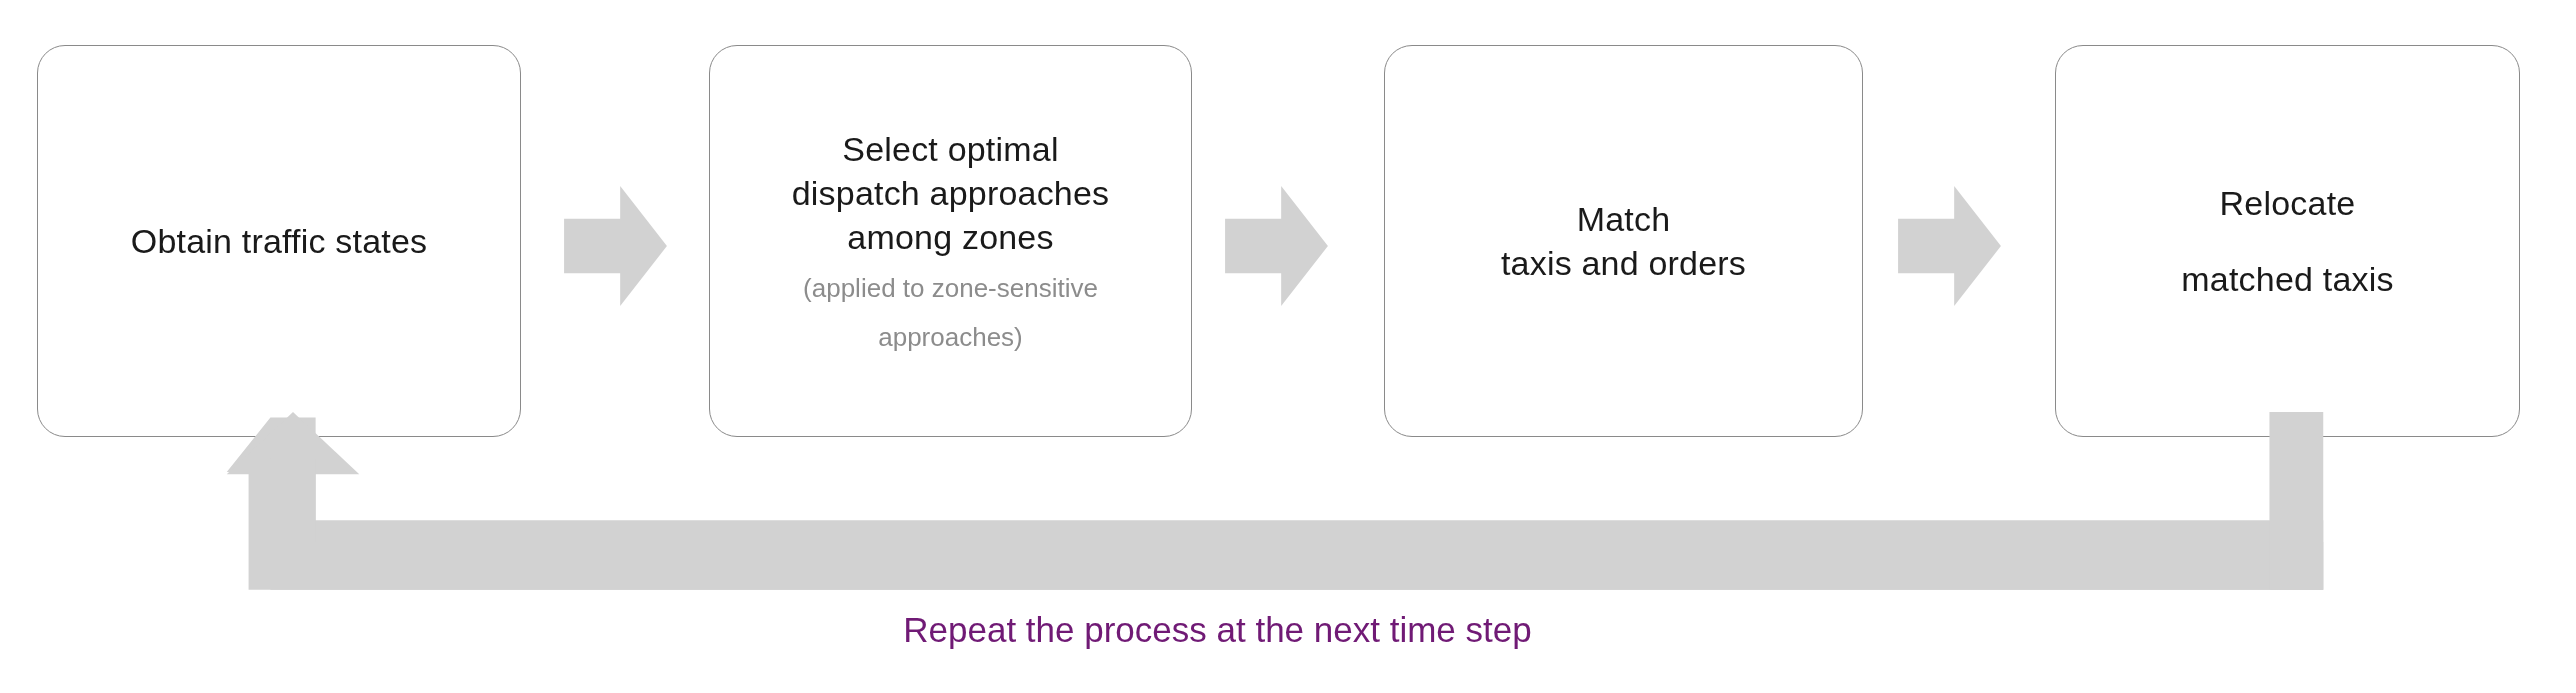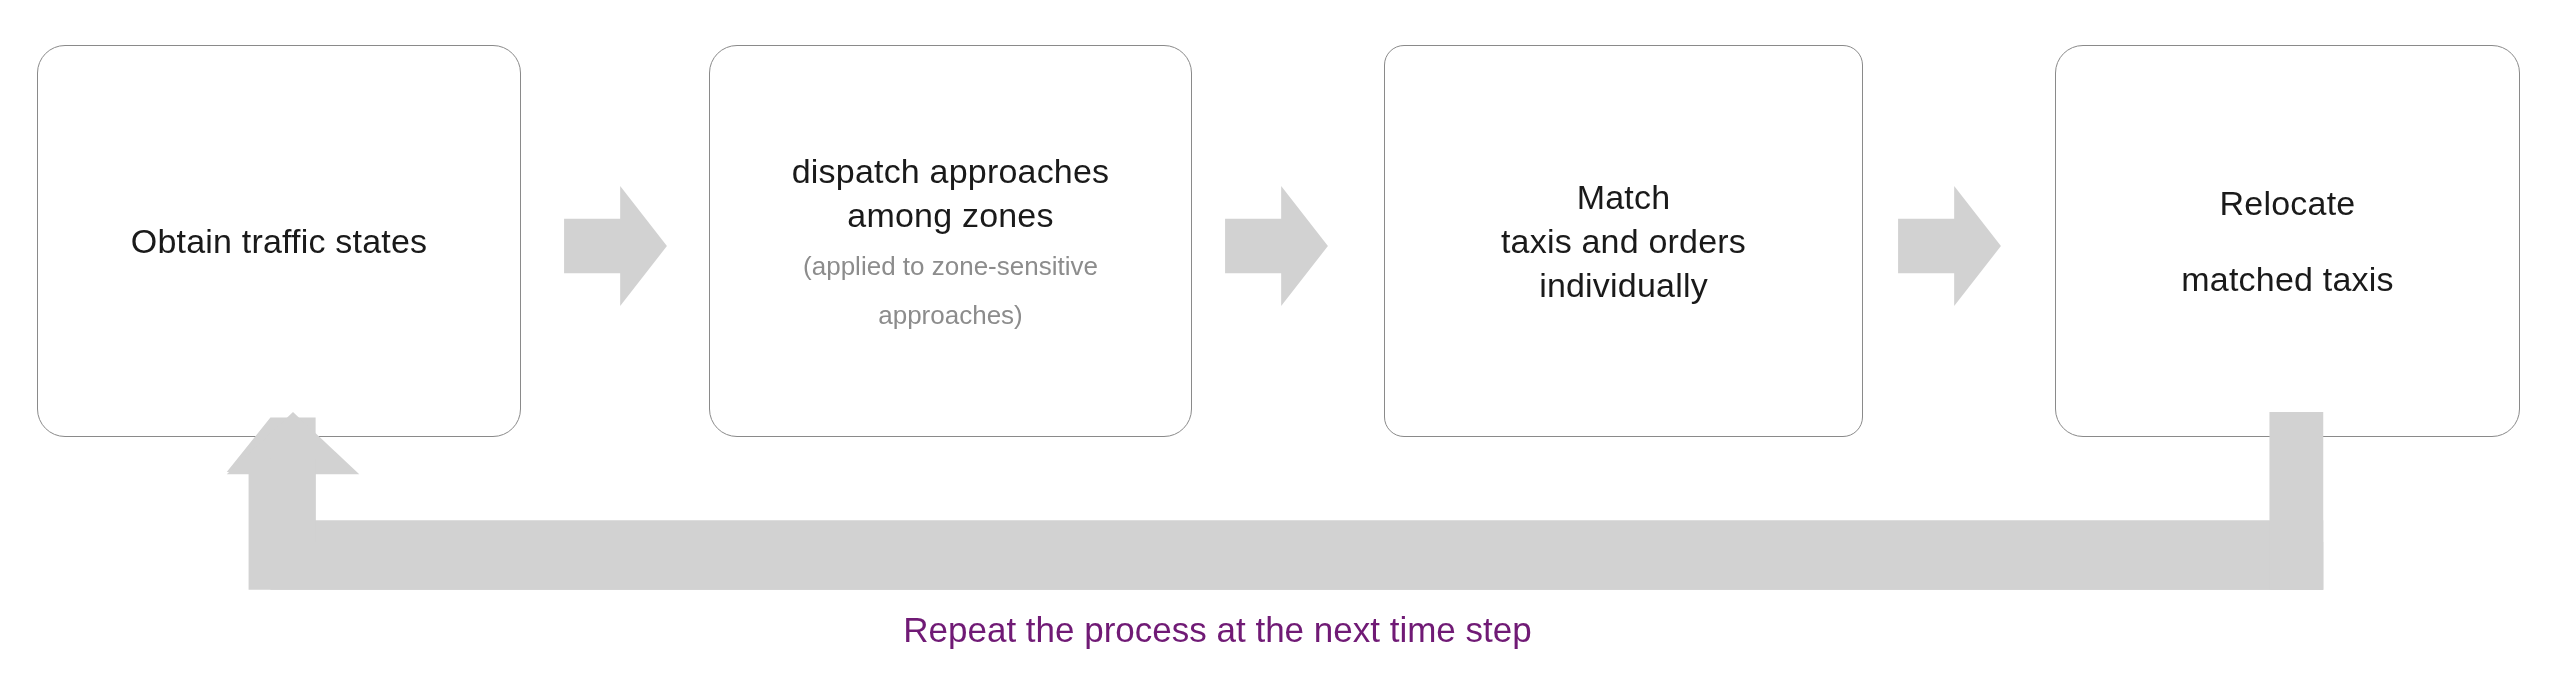--- a/index.html
+++ b/index.html
@@ -28,21 +28,21 @@
     border-radius: 28px;
     background: #ffffff;
     display: flex;
     flex-direction: column;
     align-items: center;
     justify-content: center;
     text-align: center;
   }
   #box-1 { left: 37px;   width: 484px; }
   #box-2 { left: 709px;  width: 483px; }
-  #box-3 { left: 1384px; width: 479px; border-radius: 20px; }
+  #box-3 { left: 1384px; width: 479px; }
   #box-4 { left: 2055px; width: 465px; }
 
   .box-line {
     color: #1a1a1a;
     font-size: 34px;
     line-height: 44px;
     letter-spacing: 0.2px;
     white-space: nowrap;
   }
   
@@ -100,36 +100,36 @@
     <div class="box-line">Obtain traffic states</div>
   </div>
 
   <div class="block-arrow" id="arrow-1">
     <svg viewBox="0 0 132 154" xmlns="http://www.w3.org/2000/svg" aria-hidden="true">
       <polygon points="0,42 72,42 72,0 132,77 72,154 72,112 0,112" fill="#d2d2d2"></polygon>
     </svg>
   </div>
 
   <div class="proc-box" id="box-2">
+    <div class="box-line">Select optimal</div>
     <div class="box-line">dispatch approaches</div>
     <div class="box-line">among zones</div>
     <div class="box-sub">(applied to zone-sensitive</div>
     <div class="box-sub" style="margin-top:12px">approaches)</div>
   </div>
 
   <div class="block-arrow" id="arrow-2">
     <svg viewBox="0 0 132 154" xmlns="http://www.w3.org/2000/svg" aria-hidden="true">
       <polygon points="0,42 72,42 72,0 132,77 72,154 72,112 0,112" fill="#d2d2d2"></polygon>
     </svg>
   </div>
 
   <div class="proc-box" id="box-3">
     <div class="box-line">Match</div>
     <div class="box-line">taxis and orders</div>
-    <div class="box-line">individually</div>
   </div>
 
   <div class="block-arrow" id="arrow-3">
     <svg viewBox="0 0 132 154" xmlns="http://www.w3.org/2000/svg" aria-hidden="true">
       <polygon points="0,42 72,42 72,0 132,77 72,154 72,112 0,112" fill="#d2d2d2"></polygon>
     </svg>
   </div>
 
   <div class="proc-box" id="box-4">
     <div class="box-line">Relocate</div>

